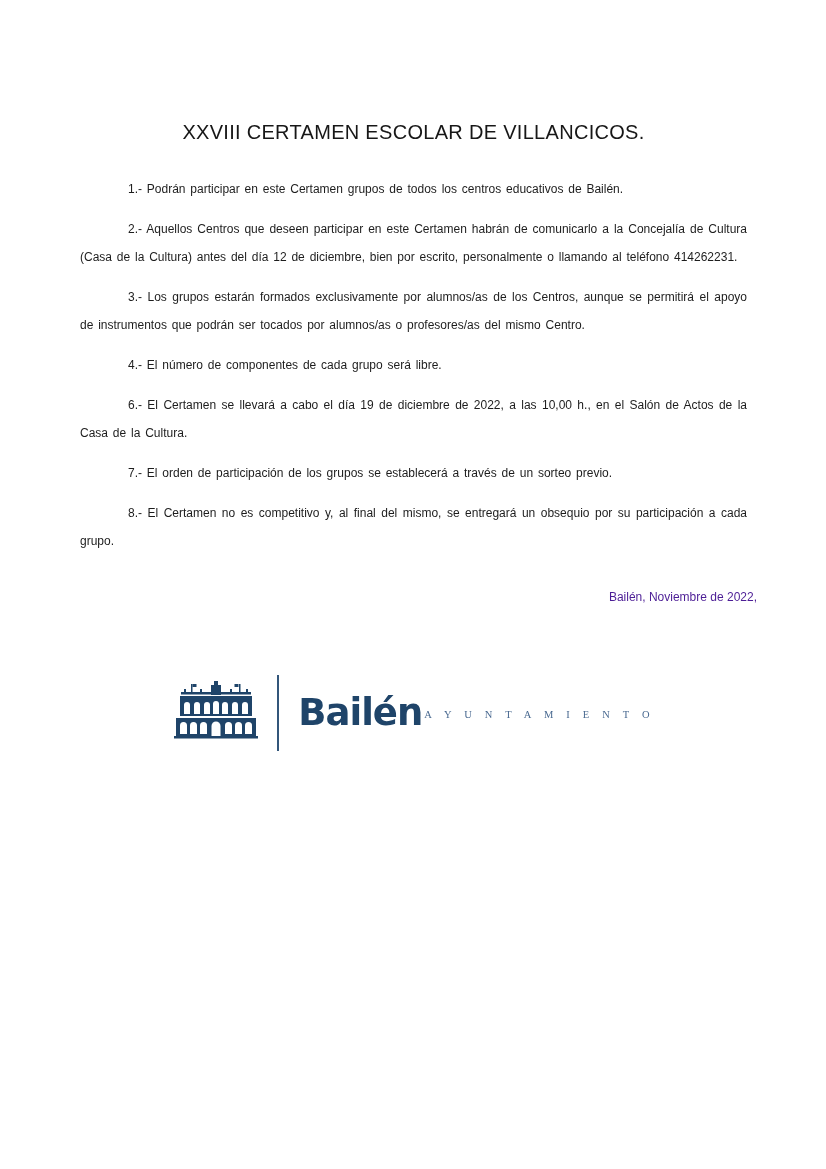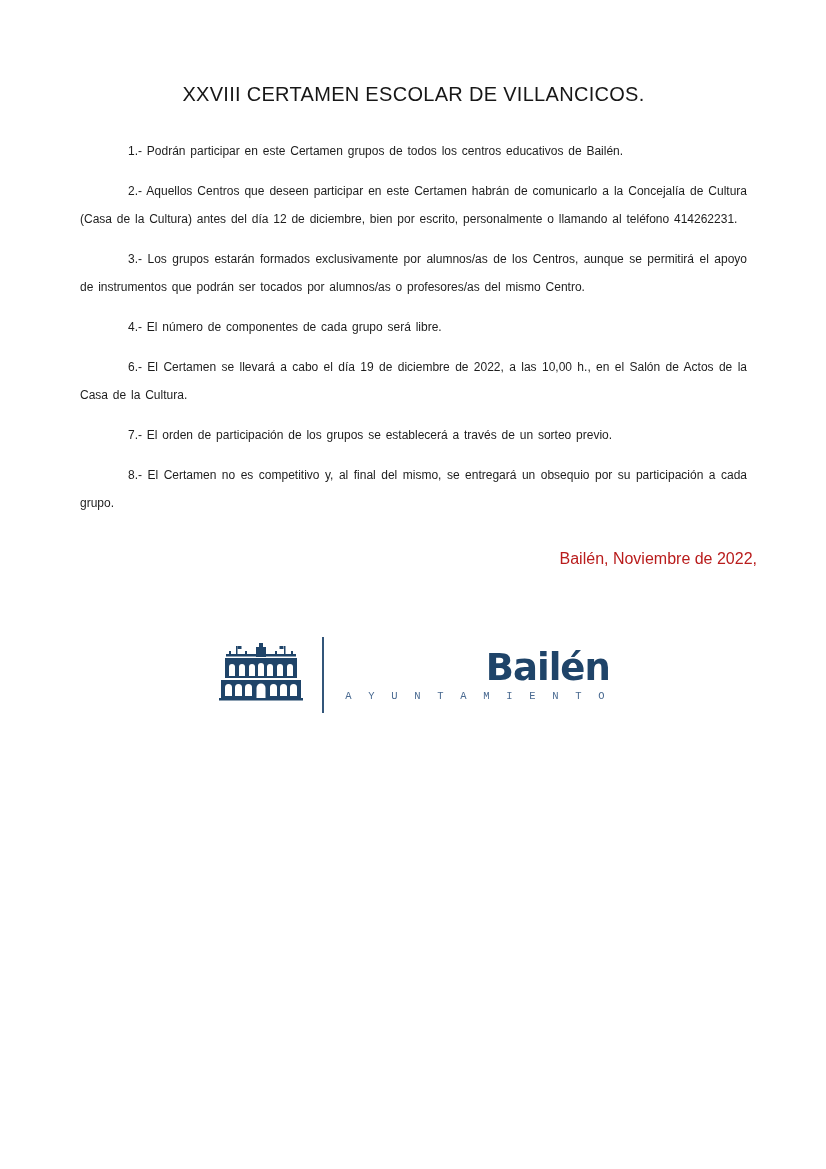--- a/index.html
+++ b/index.html
@@ -6,21 +6,21 @@
   html, body { background: #ffffff; }
   body {
     width: 826px;
     height: 1169px;
     position: relative;
     overflow: hidden;
     font-family: "Liberation Sans", sans-serif;
     color: #1d1d1d;
   }
   .page {
-    padding: 80px 79px 0 80px;
+    padding: 118px 79px 0 80px;
   }
   .doc-title {
     text-align: center;
     font-size: 20px;
     line-height: 29px;
     font-weight: 400;
     letter-spacing: 0.3px;
     color: #171717;
     margin-bottom: 28px;
   }
@@ -30,48 +30,48 @@
     text-align: justify;
     text-indent: 48px;
     margin-bottom: 12px;
     color: #1d1d1d;
     word-spacing: 1.5px;
   }
   .closing {
     margin-top: 28px;
     margin-right: -10px;
     text-align: right;
-    font-size: 16px;
+    font-size: 12px;
     line-height: 28px;
-    color: #b91c1c;
+    color: #4c1d95;
   }
   .logo {
     margin-top: 64px;
     display: flex;
     justify-content: center;
     align-items: center;
   }
   .logo-icon { display: block; }
   .logo-divider {
     width: 2px;
     height: 76px;
     background: #33567a;
     margin: 0 19px 0 17px;
   }
-  .logo-textblock { display: flex; flex-direction: column; align-items: flex-end; }
+  .logo-textblock { display: flex; flex-direction: row; align-items: center; }
   .logo-wordmark {
     font-family: "DejaVu Sans", sans-serif;
     font-weight: 700;
     font-size: 37px;
     line-height: 38px;
     letter-spacing: -1px;
     color: #1f4469;
   }
   .logo-subtitle {
-    font-family: Liberation Mono, monospace;
+    font-family: Liberation Serif, serif;
     font-size: 10.5px;
     font-weight: 400;
     letter-spacing: 5.2px;
     color: #4a6a91;
     margin-top: 3px;
     margin-left: 2px;
   }
 </style>
 </head>
 <body>

